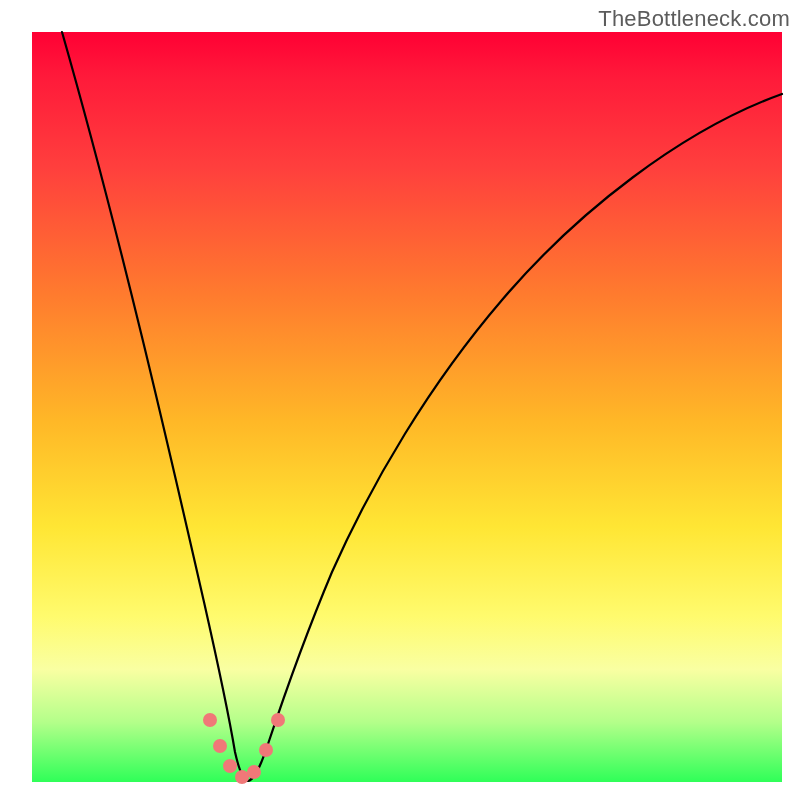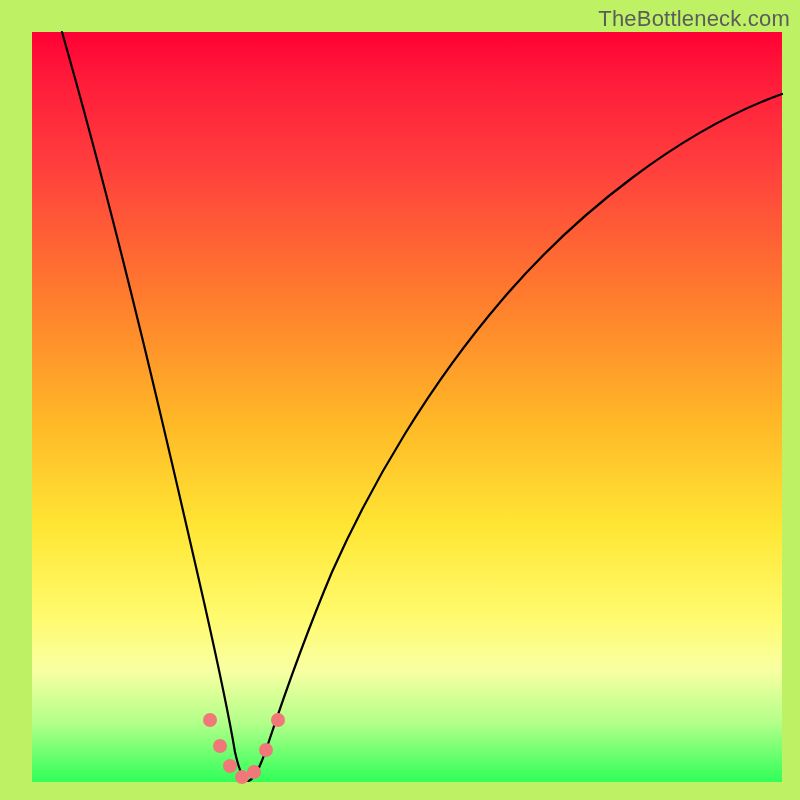--- a/index.html
+++ b/index.html
@@ -8,21 +8,21 @@
     width: 800px;
     height: 800px;
     background: #000;
     font-family: Arial, Helvetica, sans-serif;
     overflow: hidden;
   }
   .frame {
     position: absolute;
     left: 0; top: 0;
     width: 800px; height: 800px;
-    background: #bef264;
+    background: #ffffff;
   }
   .plot {
     position: absolute;
     left: 32px;
     top: 32px;
     width: 750px;
     height: 750px;
     
     background: linear-gradient(
       to bottom,

